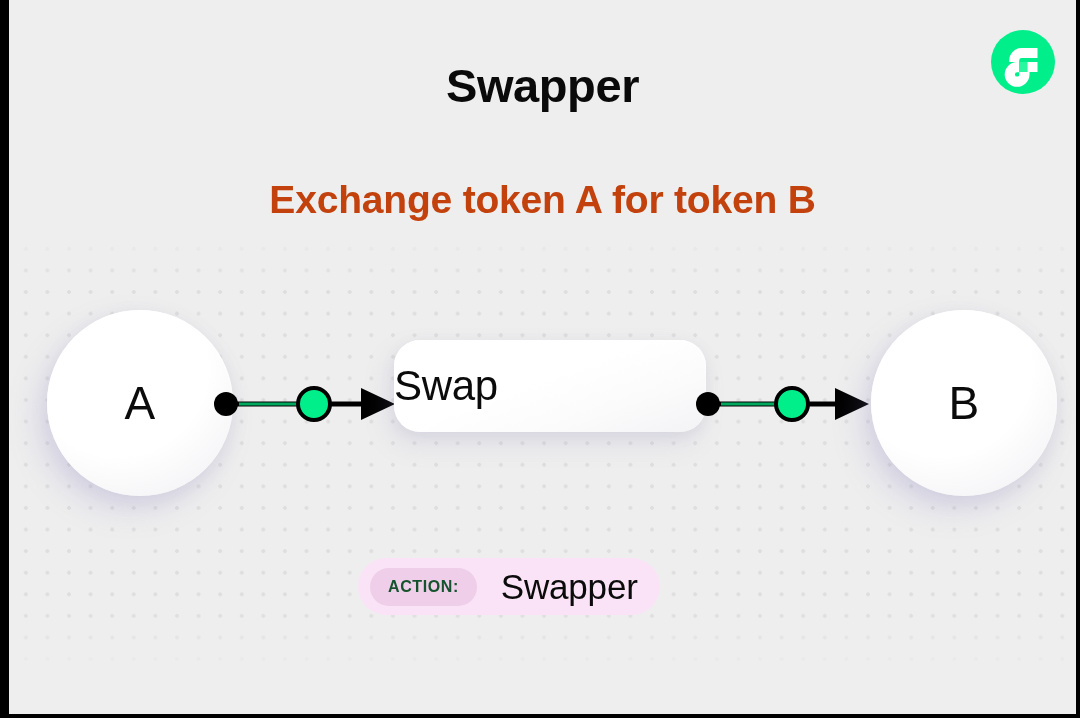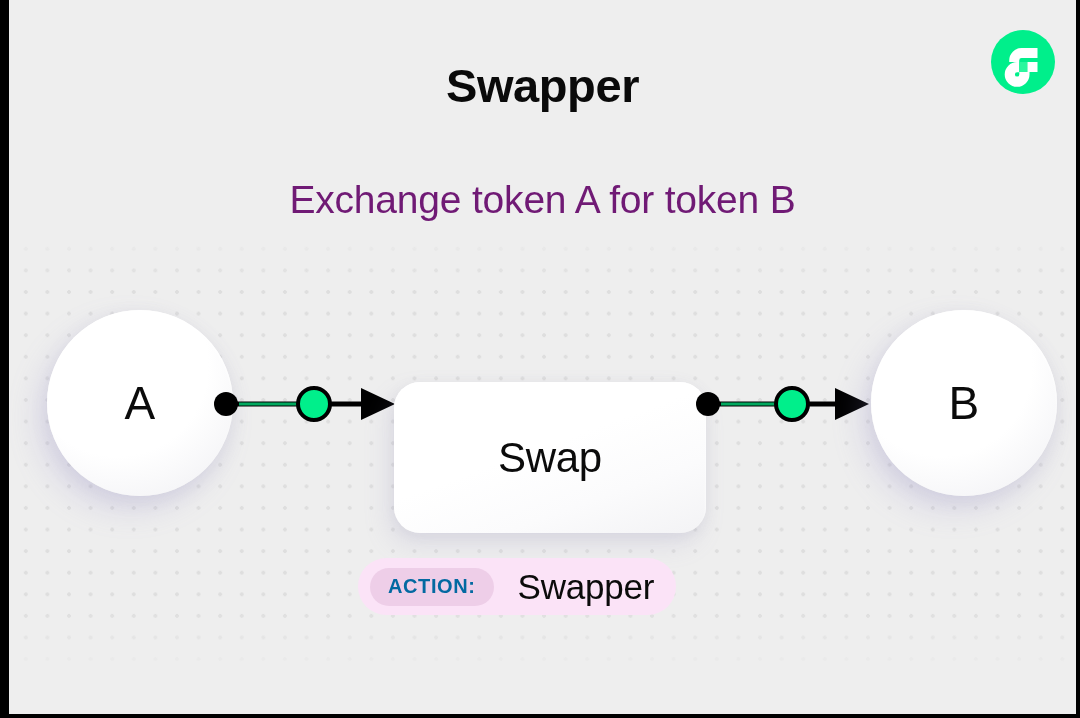--- a/index.html
+++ b/index.html
@@ -48,22 +48,22 @@
     color:#0a0a0a;
     letter-spacing:-0.4px;
   }
 
   #page-subtitle {
     position:absolute;
     left:0; top:178px;
     width:1067px;
     text-align:center;
     font-size:39px;
-    font-weight:400;
-    color:#701a75;
+    font-weight:700;
+    color:#c2410c;
     letter-spacing:-0.2px;
   }
 
   
   #flow-logo {
     position:absolute;
     left:982px; top:30px;
     width:64px; height:64px;
     border-radius:50%;
     background:#00ef8b;
@@ -90,31 +90,30 @@
     color:#0b0b0b;
     letter-spacing:0.5px;
   }
   #token-a { left:38px;  top:310px; }
   #token-b { left:862px; top:310px; }
 
   
   #swap-node {
     position:absolute;
     left:385px; top:340px;
-    width:312px; height:151px;
+    width:312px; height:92px;
     border-radius:26px;
     background:linear-gradient(160deg, #ffffff 0%, #ffffff 45%, #fbfbfc 72%, #f3f3f5 100%);
     box-shadow:
       -6px 12px 26px rgba(150,145,190,0.16),
       0 4px 14px rgba(120,120,150,0.10),
       inset 0 2px 3px rgba(255,255,255,0.95);
     display:flex;
     align-items:center;
-    justify-content:center;
-    margin-top:42px;
+    justify-content:flex-start;
   }
   #swap-label {
     font-size:42px;
     font-weight:400;
     color:#0b0b0b;
     letter-spacing:-0.3px;
   }
 
   
   .connector { position:absolute; top:378px; height:52px; }
@@ -135,23 +134,23 @@
   }
   #action-badge-pill {
     display:flex;
     align-items:center;
     height:38px;
     padding:0 18px;
     border-radius:19px;
     background:#eecee8;
   }
   #action-badge-key {
-    font-size:20px;
+    font-size:16px;
     font-weight:700;
-    color:#0369a1;
+    color:#14532d;
     letter-spacing:0.6px;
   }
   #action-badge-value {
     margin-left:24px;
     font-size:35px;
     font-weight:400;
     color:#0b0b0b;
     letter-spacing:-0.2px;
   }
 </style>

